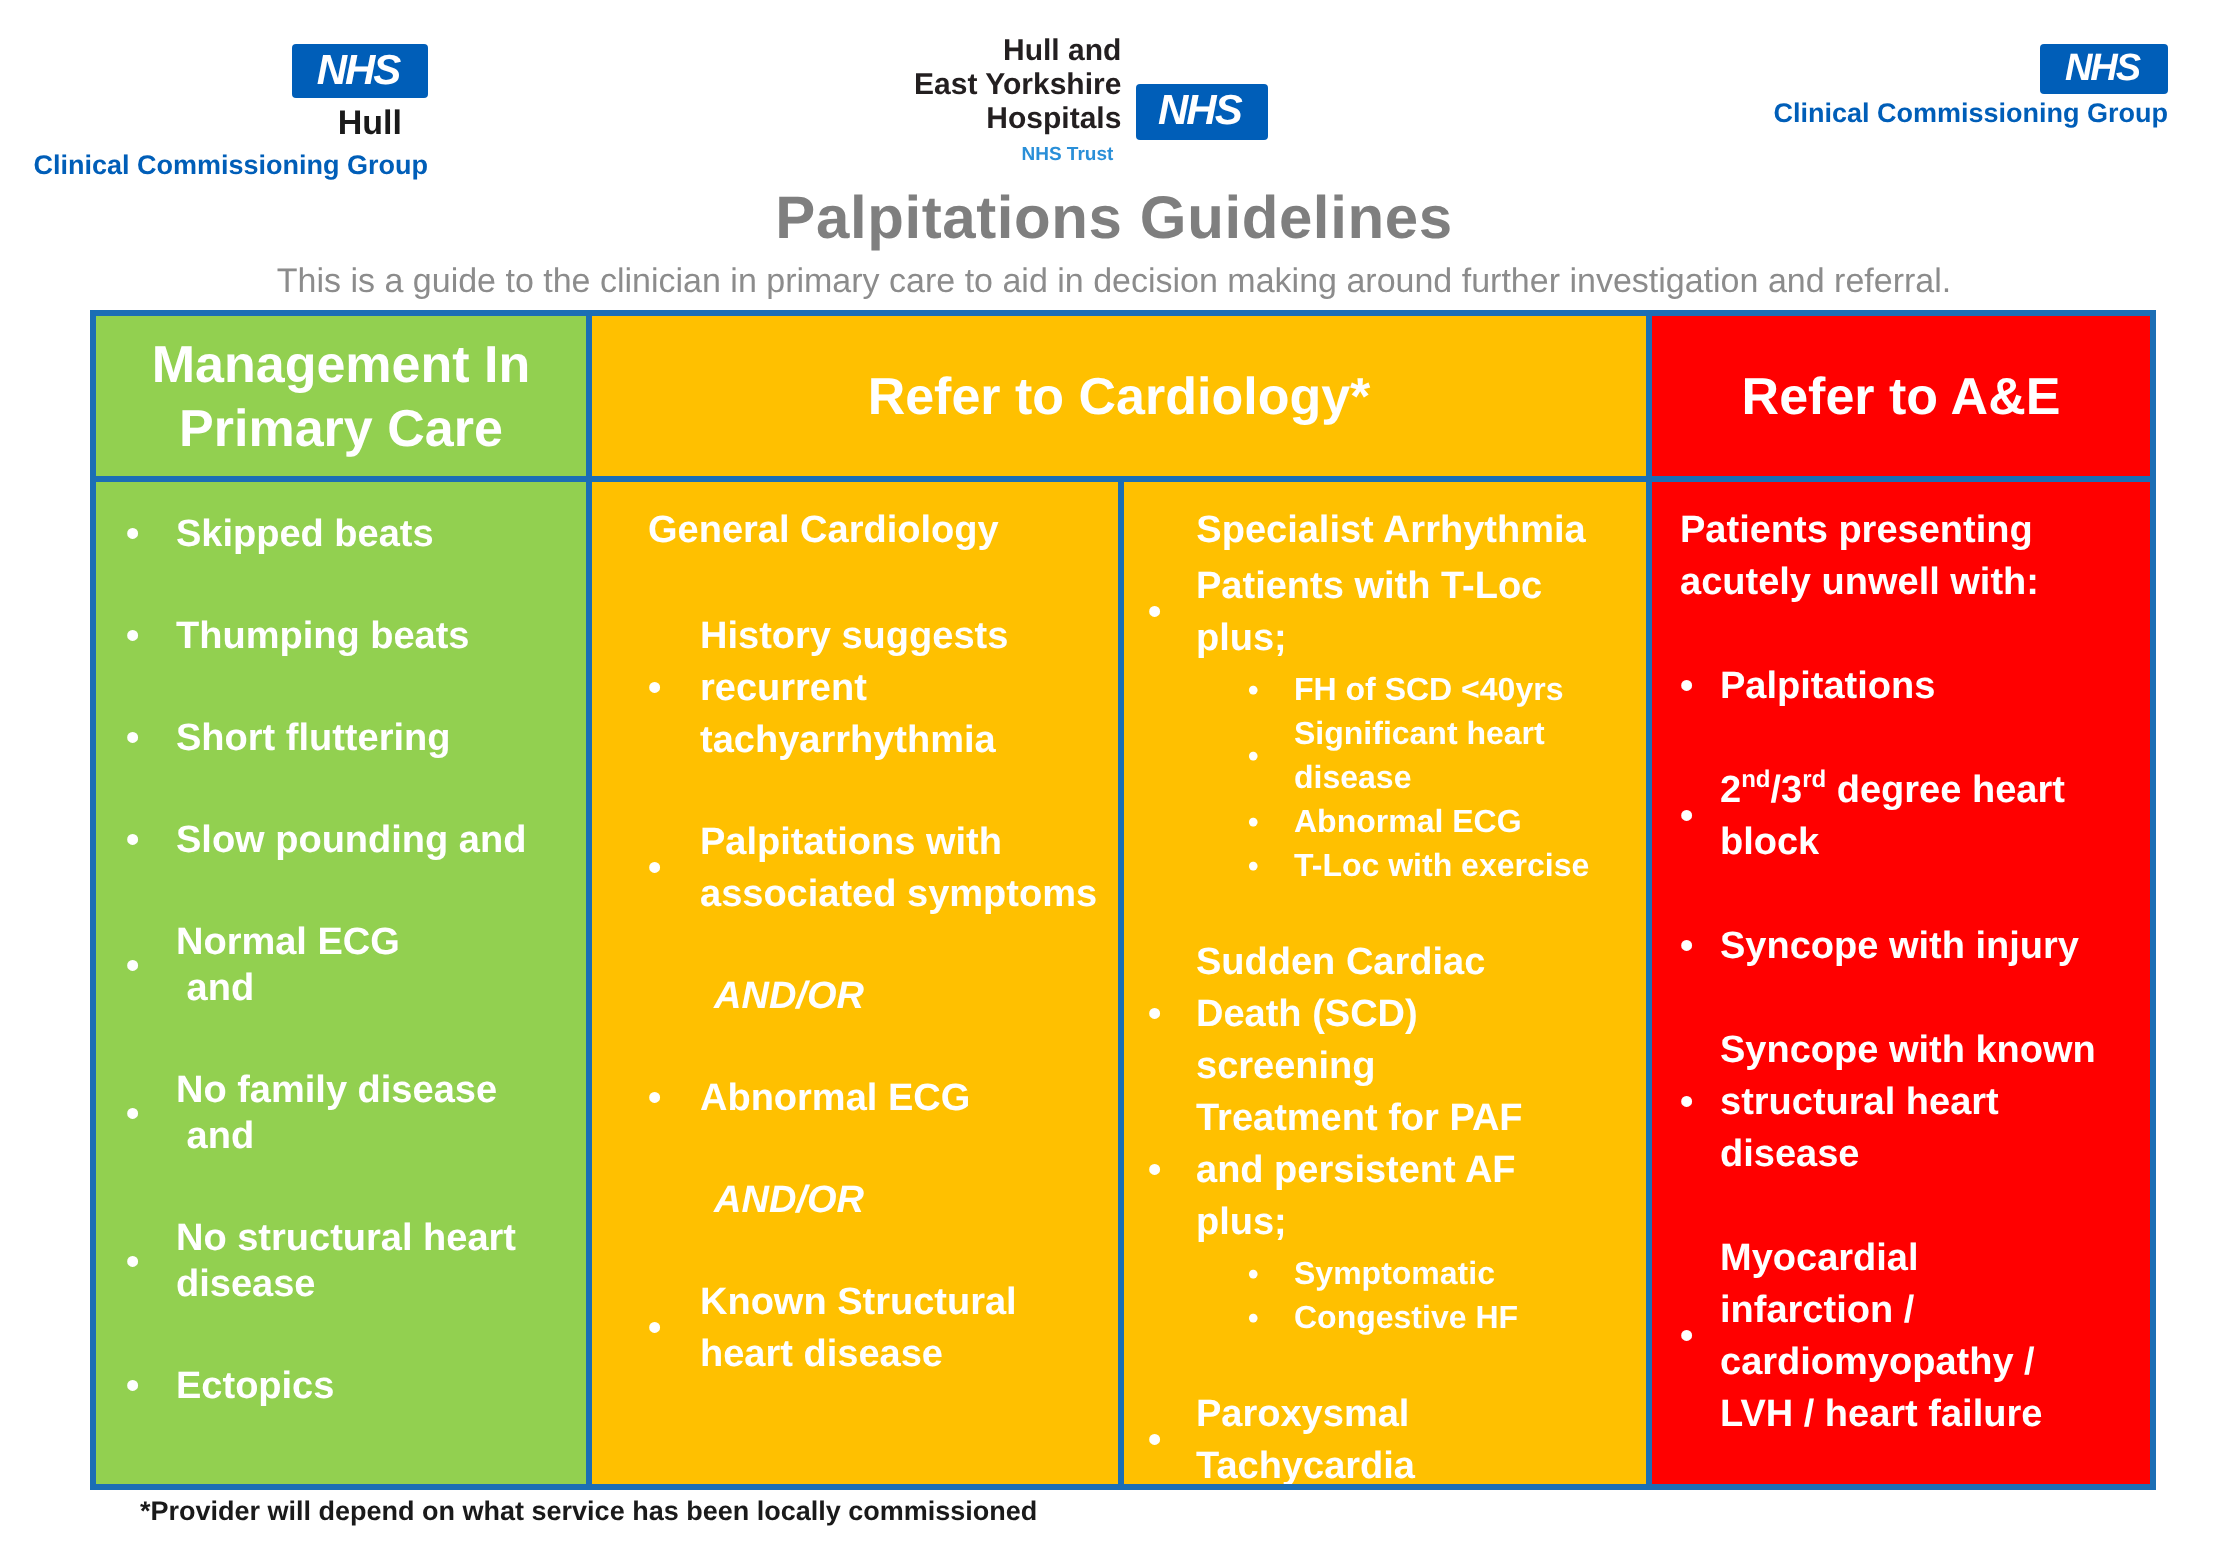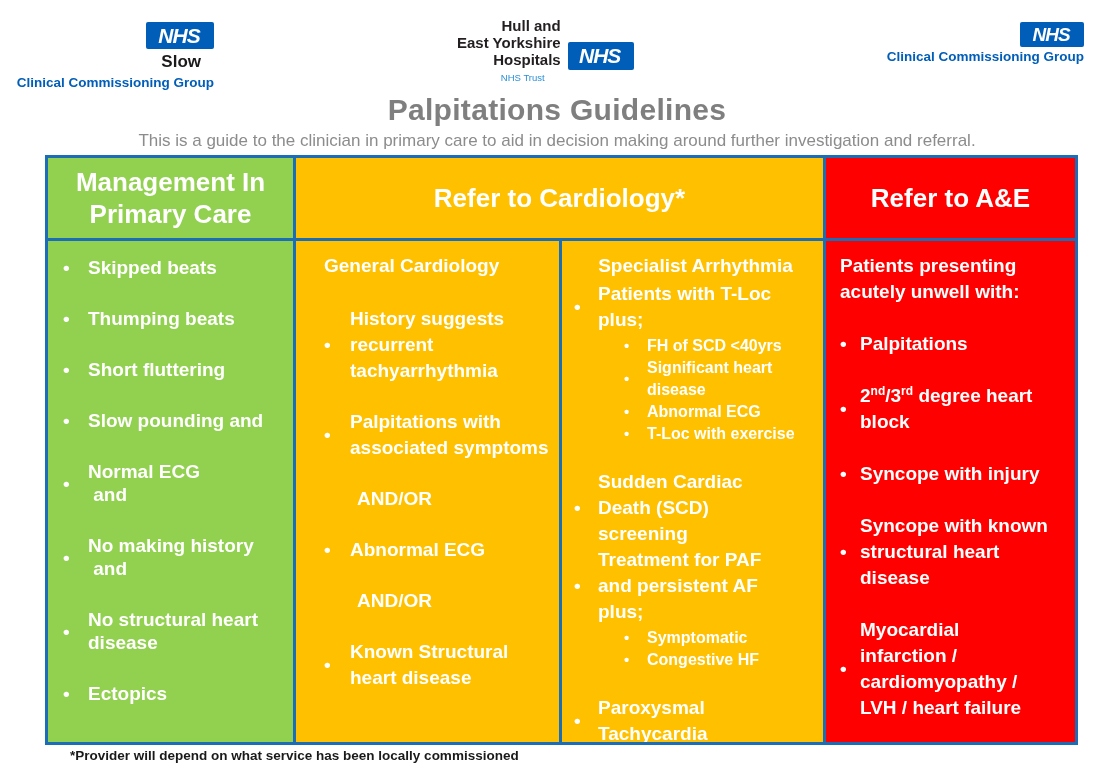--- a/index.html
+++ b/index.html
@@ -14,21 +14,21 @@
     border-radius:2px; padding-right:2px;
   }
   .logo-left { position:absolute; left:30px; top:22px; width:184px; display:flex; flex-direction:column; align-items:flex-end; }
   .logo-left .nhs-box { width:66px; height:27px; font-size:21px; }
   .logo-left .org { font-size:17px; font-weight:bold; color:#1a1a1a; margin:3px 13px 0 0; }
   .logo-left .sub { font-size:13.5px; font-weight:bold; color:var(--nhs_blue,#005EB8); margin-top:3px; white-space:nowrap; }
 
   .logo-center { position:absolute; left:457px; top:17px; display:flex; align-items:flex-start; }
   .lc-col { display:flex; flex-direction:column; align-items:flex-end; }
   .lc-org { font-size:15px; line-height:17px; font-weight:bold; color:#231f20; text-align:right; white-space:pre-line; }
-  .lc-sub { font-size:9.5px; font-weight:normal; color:#2A8FD8; margin-top:4px; margin-right:16px; }
+  .lc-sub { font-size:9.5px; font-weight:bold; color:#2A8FD8; margin-top:4px; margin-right:4px; }
   .logo-center .nhs-box { width:64px; height:28px; font-size:21px; margin-left:7px; margin-top:25px; }
 
   .logo-right { position:absolute; right:30px; top:22px; display:flex; flex-direction:column; align-items:flex-end; }
   .logo-right .nhs-box { width:62px; height:25px; font-size:19px; }
   .logo-right .org { font-size:18px; font-weight:bold; color:#231f20; margin-top:4px; white-space:nowrap; }
   .logo-right .sub { font-size:13.5px; font-weight:bold; color:var(--nhs_blue,#005EB8); margin-top:2px; white-space:nowrap; }
 
   
   .title { position:absolute; top:93px; left:0; width:100%; text-align:center;
            font-size:30px; font-weight:bold; color:var(--title_gray,#7F7F7F); letter-spacing:0.3px; }
@@ -59,21 +59,21 @@
 
   
   .col-pc { padding:15px 6px 0 15px; font-size:19px; line-height:23px; }
   .col-pc li.item { margin-bottom:28px; }
   .col-pc .blt { width:25px; }
 
   
   .col-gc { padding:12px 8px 0 28px; font-size:19px; line-height:26px; }
   .col-gc .heading { margin-bottom:27px; }
   .col-gc .blt { width:26px; }
-  .andor { margin:0 0 25px 33px; }
+  .andor { margin:0 0 25px 33px;font-style:italic; }
 
   
   .col-sa { padding:12px 6px 0 12px; font-size:19px; line-height:26px; }
   .col-sa .heading { text-align:center; margin-bottom:2px; }
   .col-sa .blt { width:24px; }
   .col-sa li.item { margin-bottom:0; }
   .col-sa li.gap { margin-bottom:24px; }
   ul.sub { list-style:none; margin:2px 0 0 50px; padding:0; font-size:16px; line-height:22px; }
   ul.sub .blt { width:23px; font-size:15px; }
   ul.sub li { margin:0; }
@@ -85,21 +85,21 @@
   .col-ae .blt { width:20px; }
   sup.deg { font-size:12px; line-height:0; vertical-align:super; font-weight:bold; }
 
   .footnote { position:absolute; left:70px; top:748px; font-size:13.5px; font-weight:bold; color:#1a1a1a; }
 </style>
 </head>
 <body>
 
 <div class="logo-left">
   <div class="nhs-box">NHS</div>
-  <div class="org">Slow</div>
+  <div class="org">Hull</div>
   <div class="sub">Clinical Commissioning Group</div>
 </div>
 
 <div class="logo-center">
   <div class="lc-col">
     <div class="lc-org">Hull and
 East Yorkshire
 Hospitals</div>
     <div class="lc-sub">NHS Trust</div>
   </div>
@@ -150,21 +150,21 @@
       <li class="item">
           <div class="row">
             <span class="blt"></span>
             <span class="txt">Normal ECG
  and</span>
           </div>
         </li>
       <li class="item">
           <div class="row">
             <span class="blt"></span>
-            <span class="txt">No making history
+            <span class="txt">No family disease
  and</span>
           </div>
         </li>
       <li class="item">
           <div class="row">
             <span class="blt"></span>
             <span class="txt">No structural heart
 disease</span>
           </div>
         </li>

